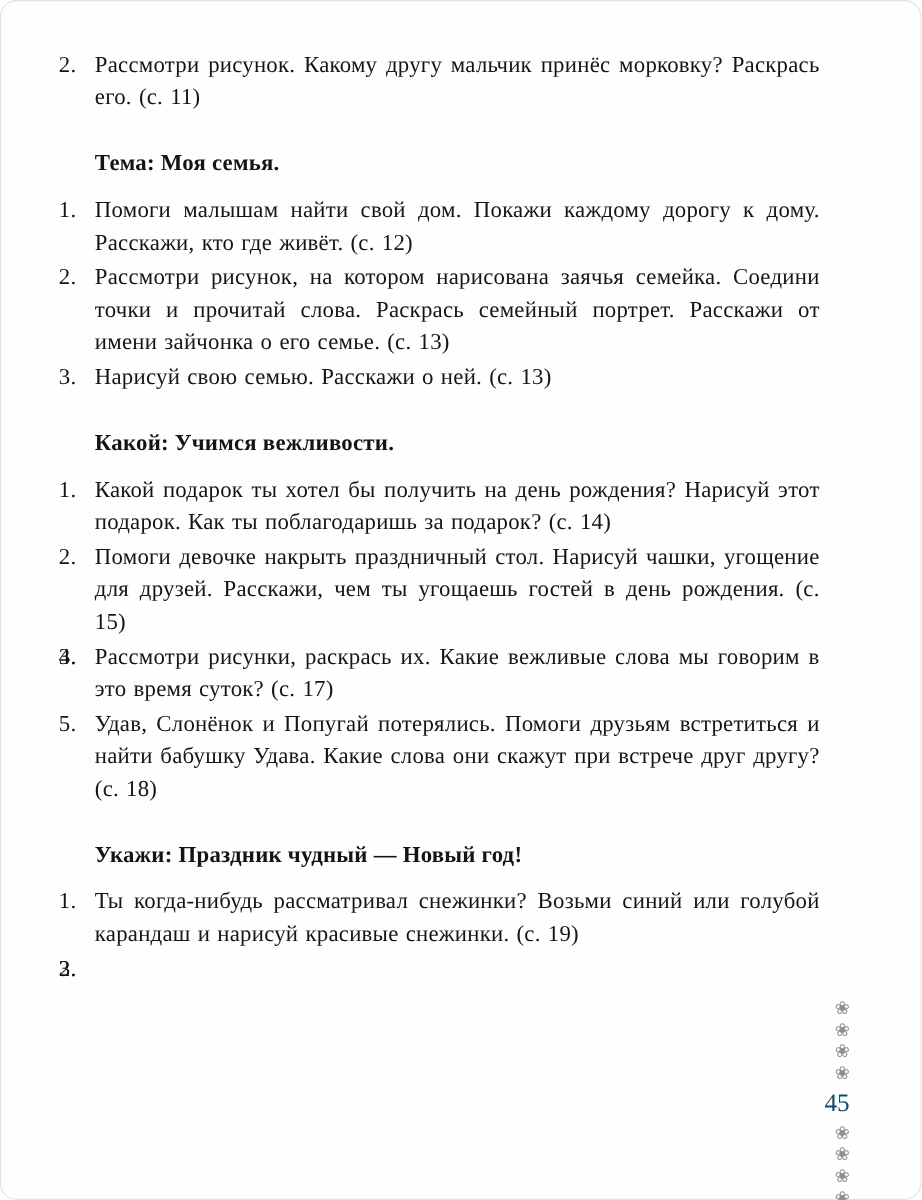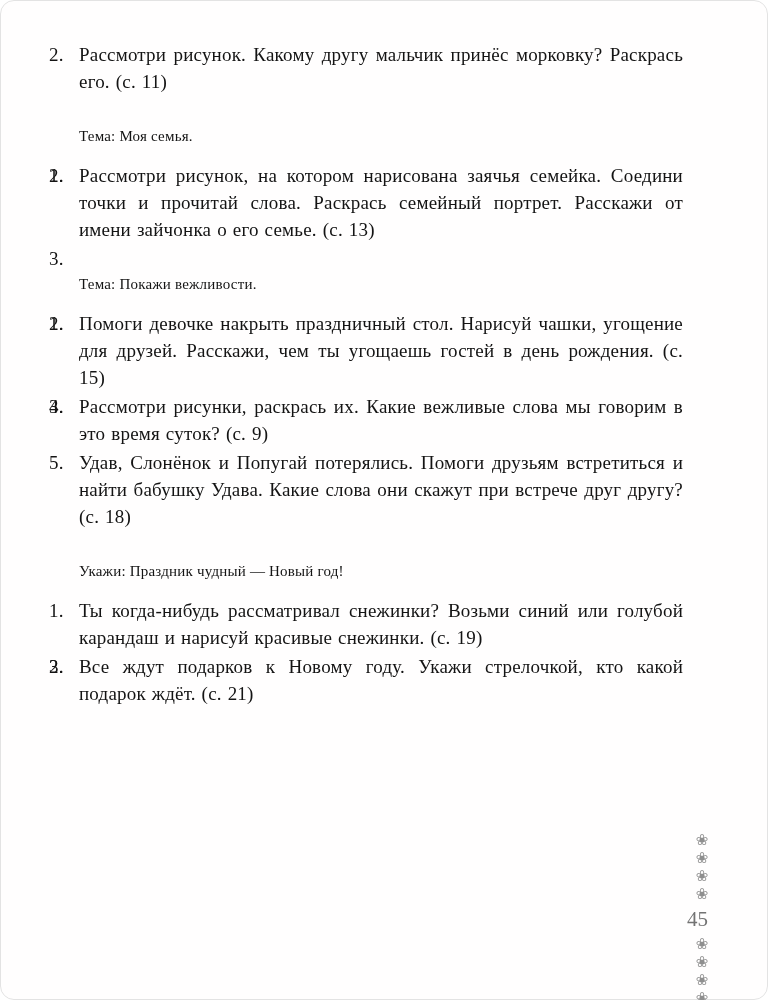--- a/index.html
+++ b/index.html
@@ -19,22 +19,22 @@
     border-radius: 14px;
   }
   .content {
     position: absolute;
     left: 48px;
     top: 40px;
     width: 634px;
   }
   .topic-section { display: block; }
   .heading {
-    font-size: 15px;
-    font-weight: normal;
+    font-size: 19px;
+    font-weight: bold;
     line-height: 27px;
     margin: 28px 0 12px 30px;
     letter-spacing: 0.2px;
   }
   .topic-section:first-child .heading { margin-top: 0; }
   .item {
     position: relative;
     padding-left: 30px;
     font-size: 19px;
     line-height: 27px;
@@ -61,52 +61,52 @@
   .flower {
     font-family: "DejaVu Sans", sans-serif;
     font-size: 15px;
     line-height: 18px;
     color: #8f8f8f;
   }
   .page-number {
     font-size: 21px;
     line-height: 26px;
     margin: 3px 0;
-    color: #737373;
+    color: #0c4a6e;
     align-self: flex-start;
     font-family: Liberation Serif, serif;
   }
 </style>
 </head>
 <body>
 
 <div class="page">
   <div class="content" id="content">
       <section class="topic-section">
         <div class="item"><span class="num">2.</span><span>Рассмотри рисунок. Какому другу мальчик принёс морковку? Раскрась его. (с. 11)</span></div>
       </section>
       <section class="topic-section">
         <h3 class="heading">Тема: Моя семья.</h3>
-        <div class="item"><span class="num">1.</span></div>
+        <div class="item"><span class="num">1.</span><span>Помоги малышам найти свой дом. Покажи каждому дорогу к дому. Расскажи, кто где живёт. (с. 12)</span></div>
         <div class="item"><span class="num">2.</span><span>Рассмотри рисунок, на котором нарисована заячья семейка. Соедини точки и прочитай слова. Раскрась семейный портрет. Расскажи от имени зайчонка о его семье.  (с. 13)</span></div>
-        <div class="item"><span class="num">3.</span></div>
+        <div class="item"><span class="num">3.</span><span>Нарисуй свою семью. Расскажи о ней. (с. 13)</span></div>
       </section>
       <section class="topic-section">
-        <h3 class="heading">Тема: Покажи вежливости.</h3>
-        <div class="item"><span class="num">1.</span></div>
+        <h3 class="heading">Какой: Учимся вежливости.</h3>
+        <div class="item"><span class="num">1.</span><span>Какой подарок ты хотел бы получить на день рождения? Нарисуй этот подарок. Как ты поблагодаришь за подарок? (с. 14)</span></div>
         <div class="item"><span class="num">2.</span><span>Помоги девочке накрыть праздничный стол. Нарисуй чашки, угощение для друзей. Расскажи, чем ты угощаешь гостей в день рождения. (с. 15)</span></div>
         <div class="item"><span class="num">3.</span></div>
-        <div class="item"><span class="num">4.</span><span>Рассмотри рисунки, раскрась их. Какие вежливые слова мы говорим в это время суток? (с. 9)</span></div>
+        <div class="item"><span class="num">4.</span><span>Рассмотри рисунки, раскрась их. Какие вежливые слова мы говорим в это время суток? (с. 17)</span></div>
         <div class="item"><span class="num">5.</span><span>Удав, Слонёнок и Попугай потерялись. Помоги друзьям встретиться и найти бабушку Удава. Какие слова они скажут при встрече друг другу? (с. 18)</span></div>
       </section>
       <section class="topic-section">
         <h3 class="heading">Укажи: Праздник чудный — Новый год!</h3>
         <div class="item"><span class="num">1.</span><span>Ты когда-нибудь рассматривал снежинки? Возьми синий или голубой карандаш и нарисуй красивые снежинки. (с. 19)</span></div>
         <div class="item"><span class="num">2.</span></div>
-        <div class="item"><span class="num">3.</span><span>Все ждут подарков к Новому году. Укажи стрелочкой, кто какой подарок ждёт. (с. 21)</span></div>
+        <div class="item"><span class="num">3.</span></div>
       </section>
     </div>
 
   <div class="side-decor">
     <div id="flowers-top">
         <div class="flower">❀</div>
         <div class="flower">❀</div>
         <div class="flower">❀</div>
         <div class="flower">❀</div>
       </div>

